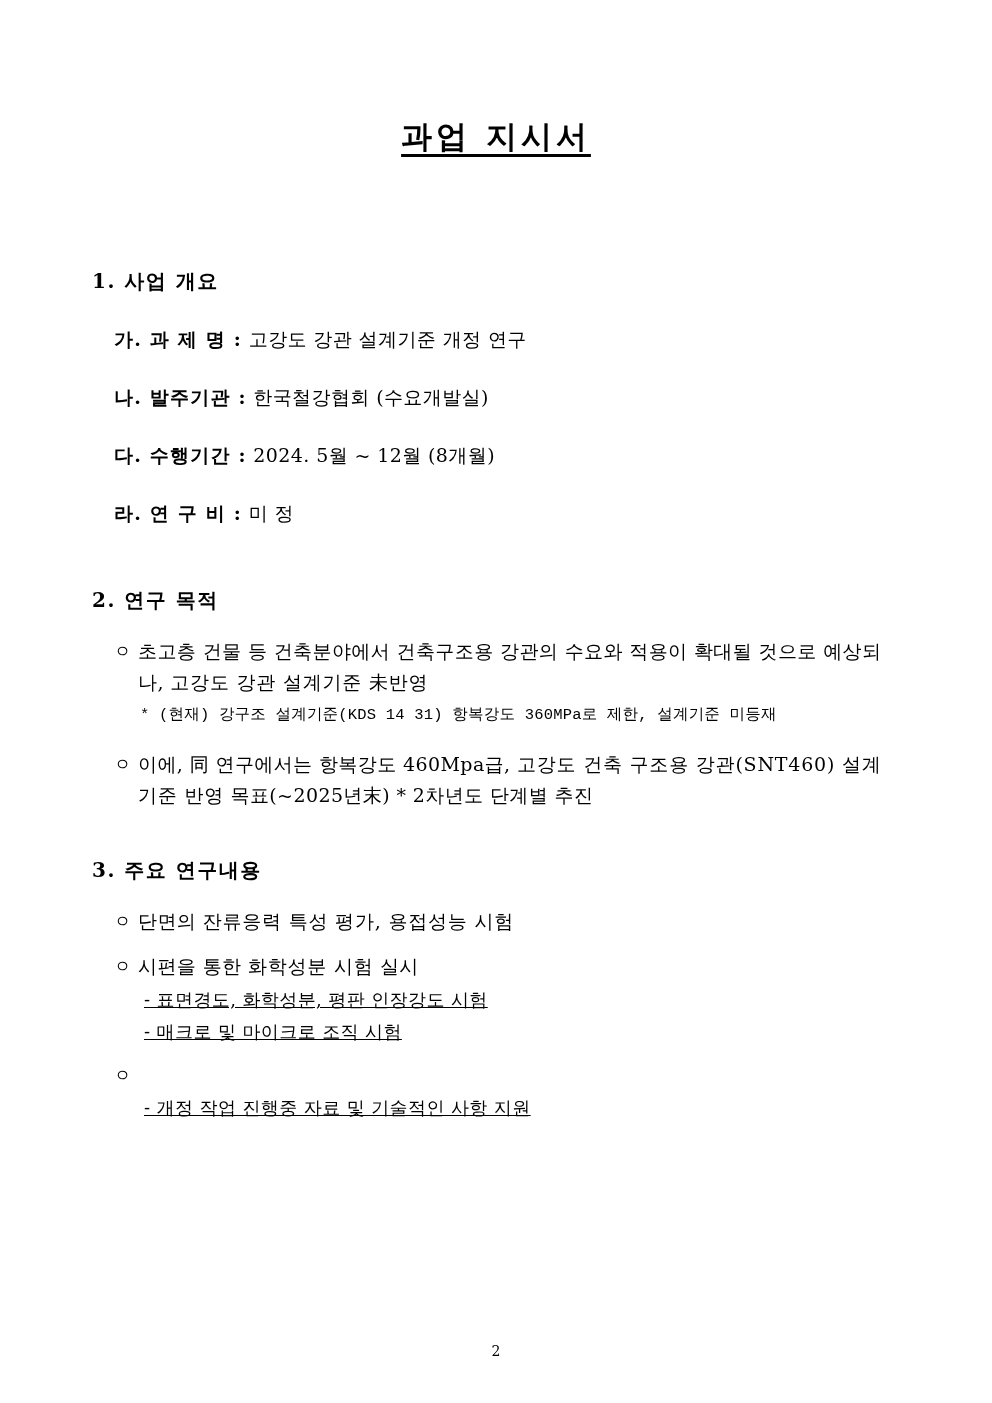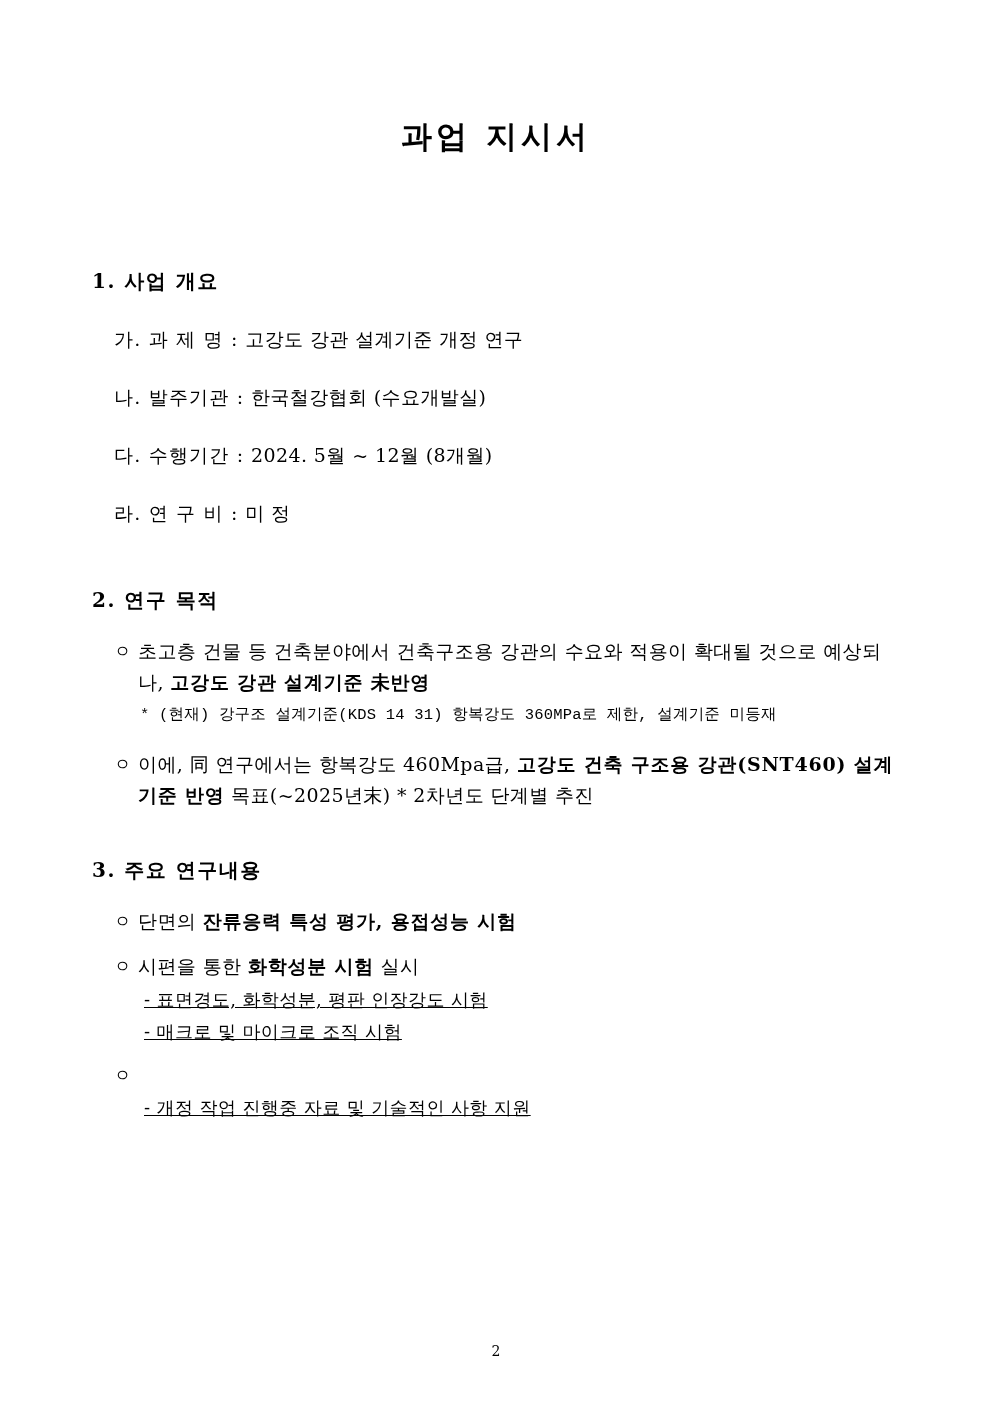--- a/index.html
+++ b/index.html
@@ -19,20 +19,21 @@
     background: #ffffff;
     box-sizing: border-box;
     padding: 0 92px;
     overflow: hidden;
   }
   .doc-title {
     text-align: center;
     font-size: 31px;
     font-weight: bold;
     letter-spacing: 4px;
+    text-decoration: underline;
     text-underline-offset: 7px;
     margin-top: 116px;
     margin-bottom: 0;
   }
   .section-head {
     font-size: 20px;
     font-weight: bold;
     letter-spacing: 1.5px;
     margin-left: 0px;
   }
@@ -40,21 +41,21 @@
   .sec2 { margin-top: 60px; }
   .sec3 { margin-top: 46px; }
 
   .sub-item {
     font-size: 19px;
     margin-left: 22px;
     margin-top: 32px;
     letter-spacing: 0.6px;
   }
   .sub-label {
-    font-weight: normal;
+    font-weight: bold;
     letter-spacing: 1.2px;
   }
   .sub-val {
     font-weight: normal;
     letter-spacing: 0.4px;
   }
 
   .bullet-block {
     margin-top: 22px;
     margin-left: 22px;
@@ -65,21 +66,21 @@
     width: 24px;
     flex: 0 0 24px;
     font-size: 17px;
     line-height: 30px;
   }
   .bullet-body {
     font-size: 19px;
     line-height: 31px;
     letter-spacing: 0.4px;
   }
-  .b { font-weight: bold; letter-spacing: 0.8px; margin-top: 23px; }
+  .b { font-weight: normal; letter-spacing: 0.8px; margin-top: 23px; }
 
   .note {
     font-size: 15.5px;
     margin-left: 48px;
     margin-top: 5px;
     letter-spacing: 0.2px;
     line-height: 24px;
     font-family: Liberation Mono, monospace;
   }
   .dash {

